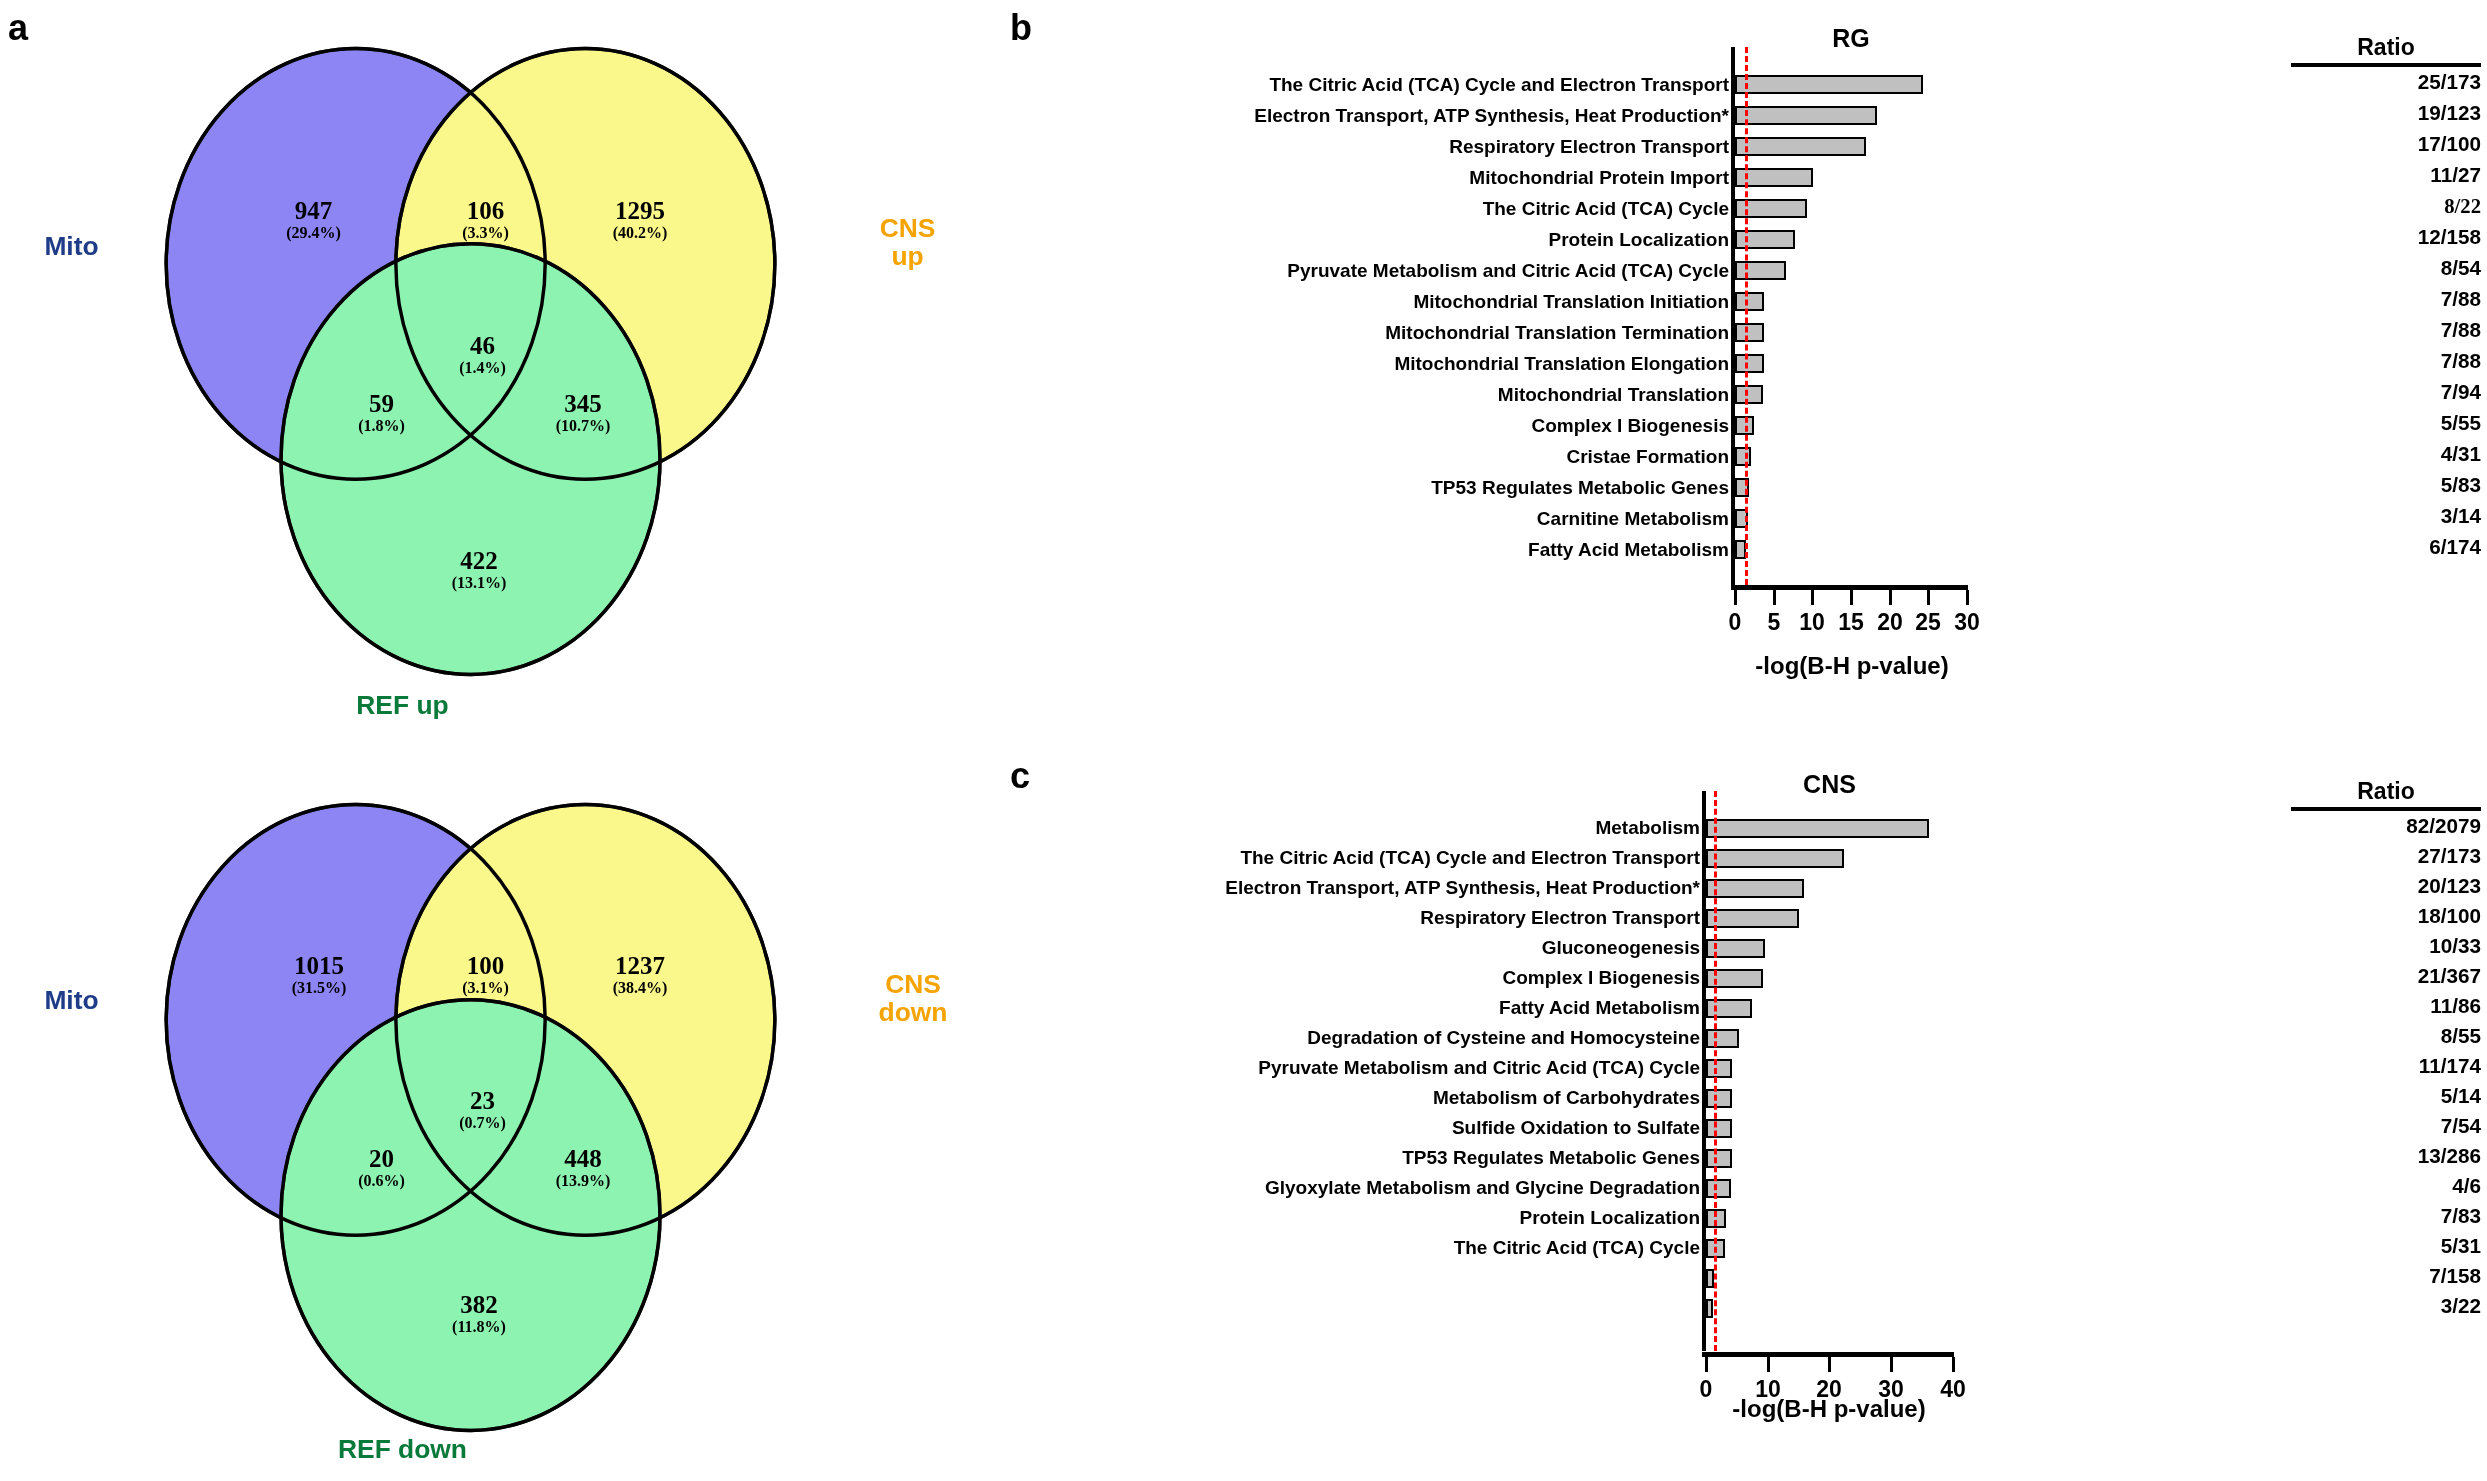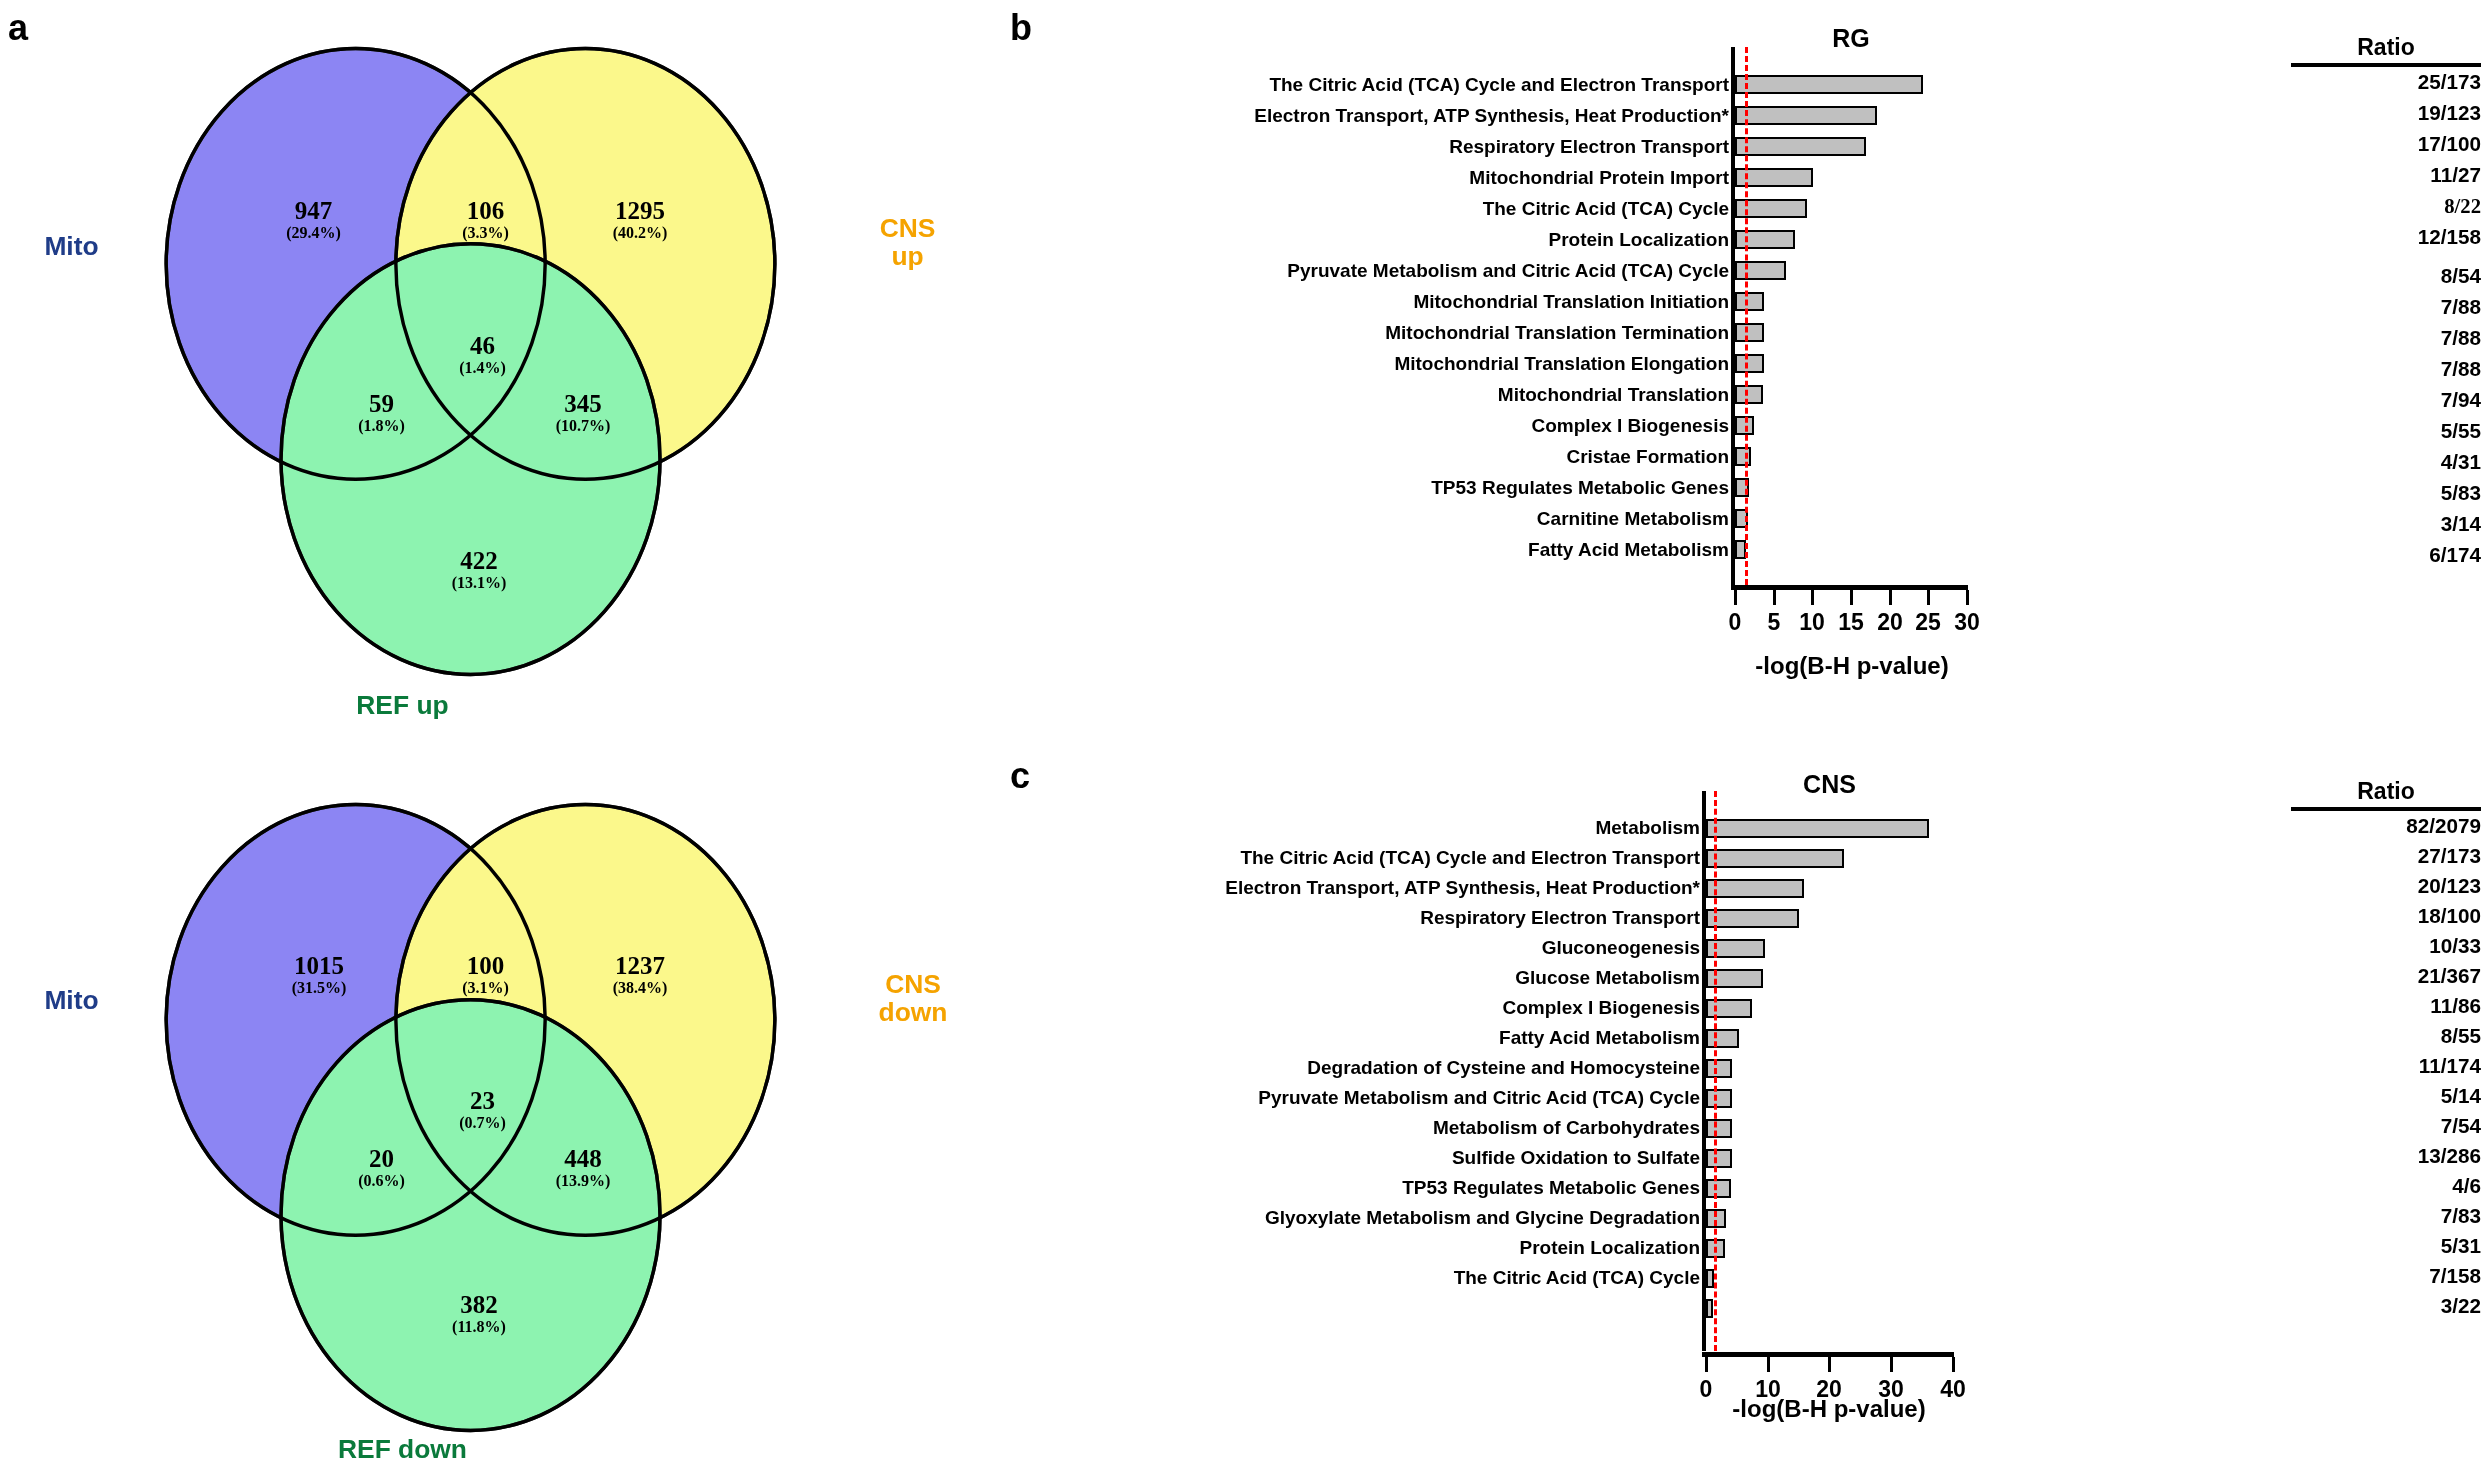--- a/index.html
+++ b/index.html
@@ -227,21 +227,21 @@
 <div class="ratio-col" id="ratios-rg" style="left:2291px;top:34px;width:190px;">
   <div class="ratio-head">Ratio</div>
   <div class="ratio-rule"></div>
   <div id="ratio-vals-rg">
       <div class="ratio-val" style="height: 31px;">25/173</div>
       <div class="ratio-val" style="height: 31px;">19/123</div>
       <div class="ratio-val" style="height: 31px;">17/100</div>
       <div class="ratio-val" style="height: 31px;">11/27</div>
       <div class="ratio-val" style="height: 31px; font-family: Liberation Serif, serif;">8/22</div>
       <div class="ratio-val" style="height: 31px;">12/158</div>
-      <div class="ratio-val" style="height: 31px; margin-top: 8px;">8/54</div>
+      <div class="ratio-val" style="height: 31px;">8/54</div>
       <div class="ratio-val" style="height: 31px;">7/88</div>
       <div class="ratio-val" style="height: 31px;">7/88</div>
       <div class="ratio-val" style="height: 31px;">7/88</div>
       <div class="ratio-val" style="height: 31px;">7/94</div>
       <div class="ratio-val" style="height: 31px;">5/55</div>
       <div class="ratio-val" style="height: 31px;">4/31</div>
       <div class="ratio-val" style="height: 31px;">5/83</div>
       <div class="ratio-val" style="height: 31px;">3/14</div>
       <div class="ratio-val" style="height: 31px; text-align: center;">6/174</div>
     </div>
@@ -249,21 +249,20 @@
 <div class="xaxis-title" id="xtitle-rg" style="left:1694px;top:652px;width:316px;">-log(B-H p-value)</div>
 
 <div class="panel-letter" style="left:1010px;top:758px;">c</div>
 <div class="chart-title" id="title-cns" style="left:1706px;top:770px;width:247px;">CNS</div>
 <div class="cat-labels" id="cats-cns" style="left: 1028px; top: 813px; width: 672px; height: 517px;">
     <div class="cat-label" style="height: 30px;">Metabolism</div>
     <div class="cat-label" style="height: 30px;">The Citric Acid (TCA) Cycle and Electron Transport</div>
     <div class="cat-label" style="height: 30px;">Electron Transport, ATP Synthesis, Heat Production*</div>
     <div class="cat-label" style="height: 30px;">Respiratory Electron Transport</div>
     <div class="cat-label" style="height: 30px;">Gluconeogenesis</div>
-    <div class="cat-label" style="height: 30px;">Glucose Metabolism</div>
     <div class="cat-label" style="height: 30px;">Complex I Biogenesis</div>
     <div class="cat-label" style="height: 30px;">Fatty Acid Metabolism</div>
     <div class="cat-label" style="height: 30px;">Degradation of Cysteine and Homocysteine</div>
     <div class="cat-label" style="height: 30px;">Pyruvate Metabolism and Citric Acid (TCA) Cycle</div>
     <div class="cat-label" style="height: 30px;">Metabolism of Carbohydrates</div>
     <div class="cat-label" style="height: 30px;">Sulfide Oxidation to Sulfate</div>
     <div class="cat-label" style="height: 30px;">TP53 Regulates Metabolic Genes</div>
     <div class="cat-label" style="height: 30px;">Glyoxylate Metabolism and Glycine Degradation</div>
     <div class="cat-label" style="height: 30px;">Protein Localization</div>
     <div class="cat-label" style="height: 30px;">The Citric Acid (TCA) Cycle</div>

